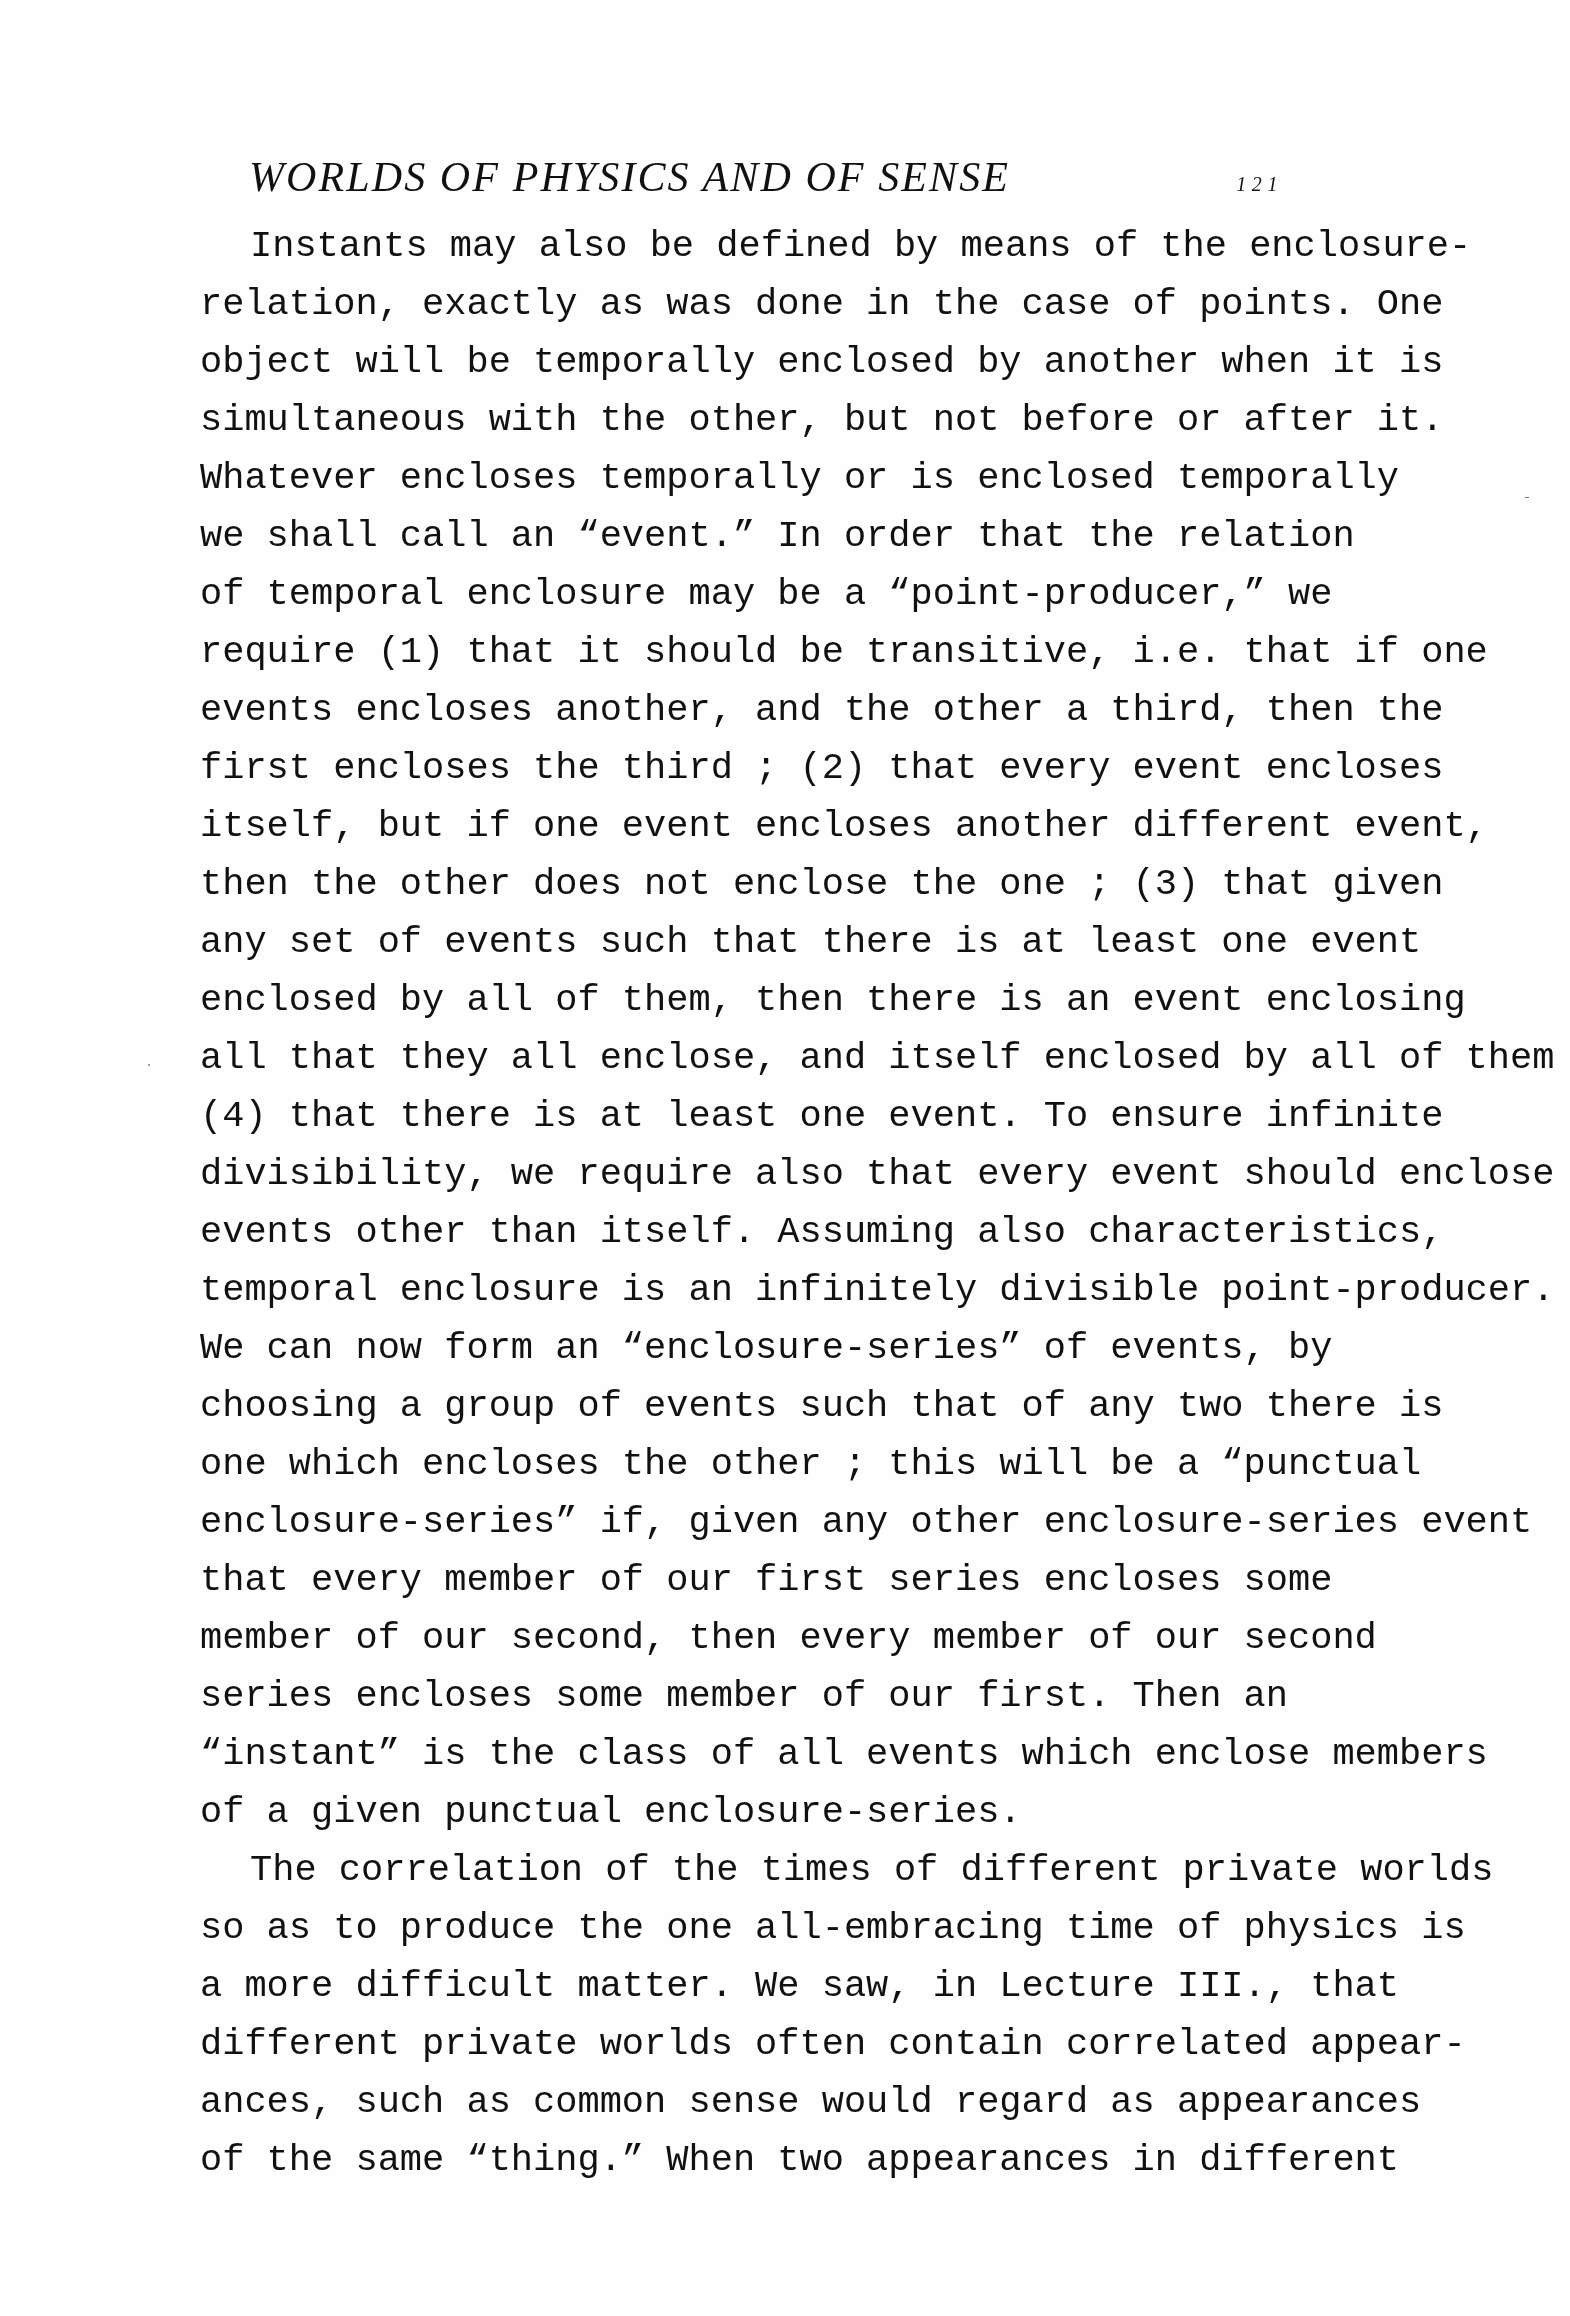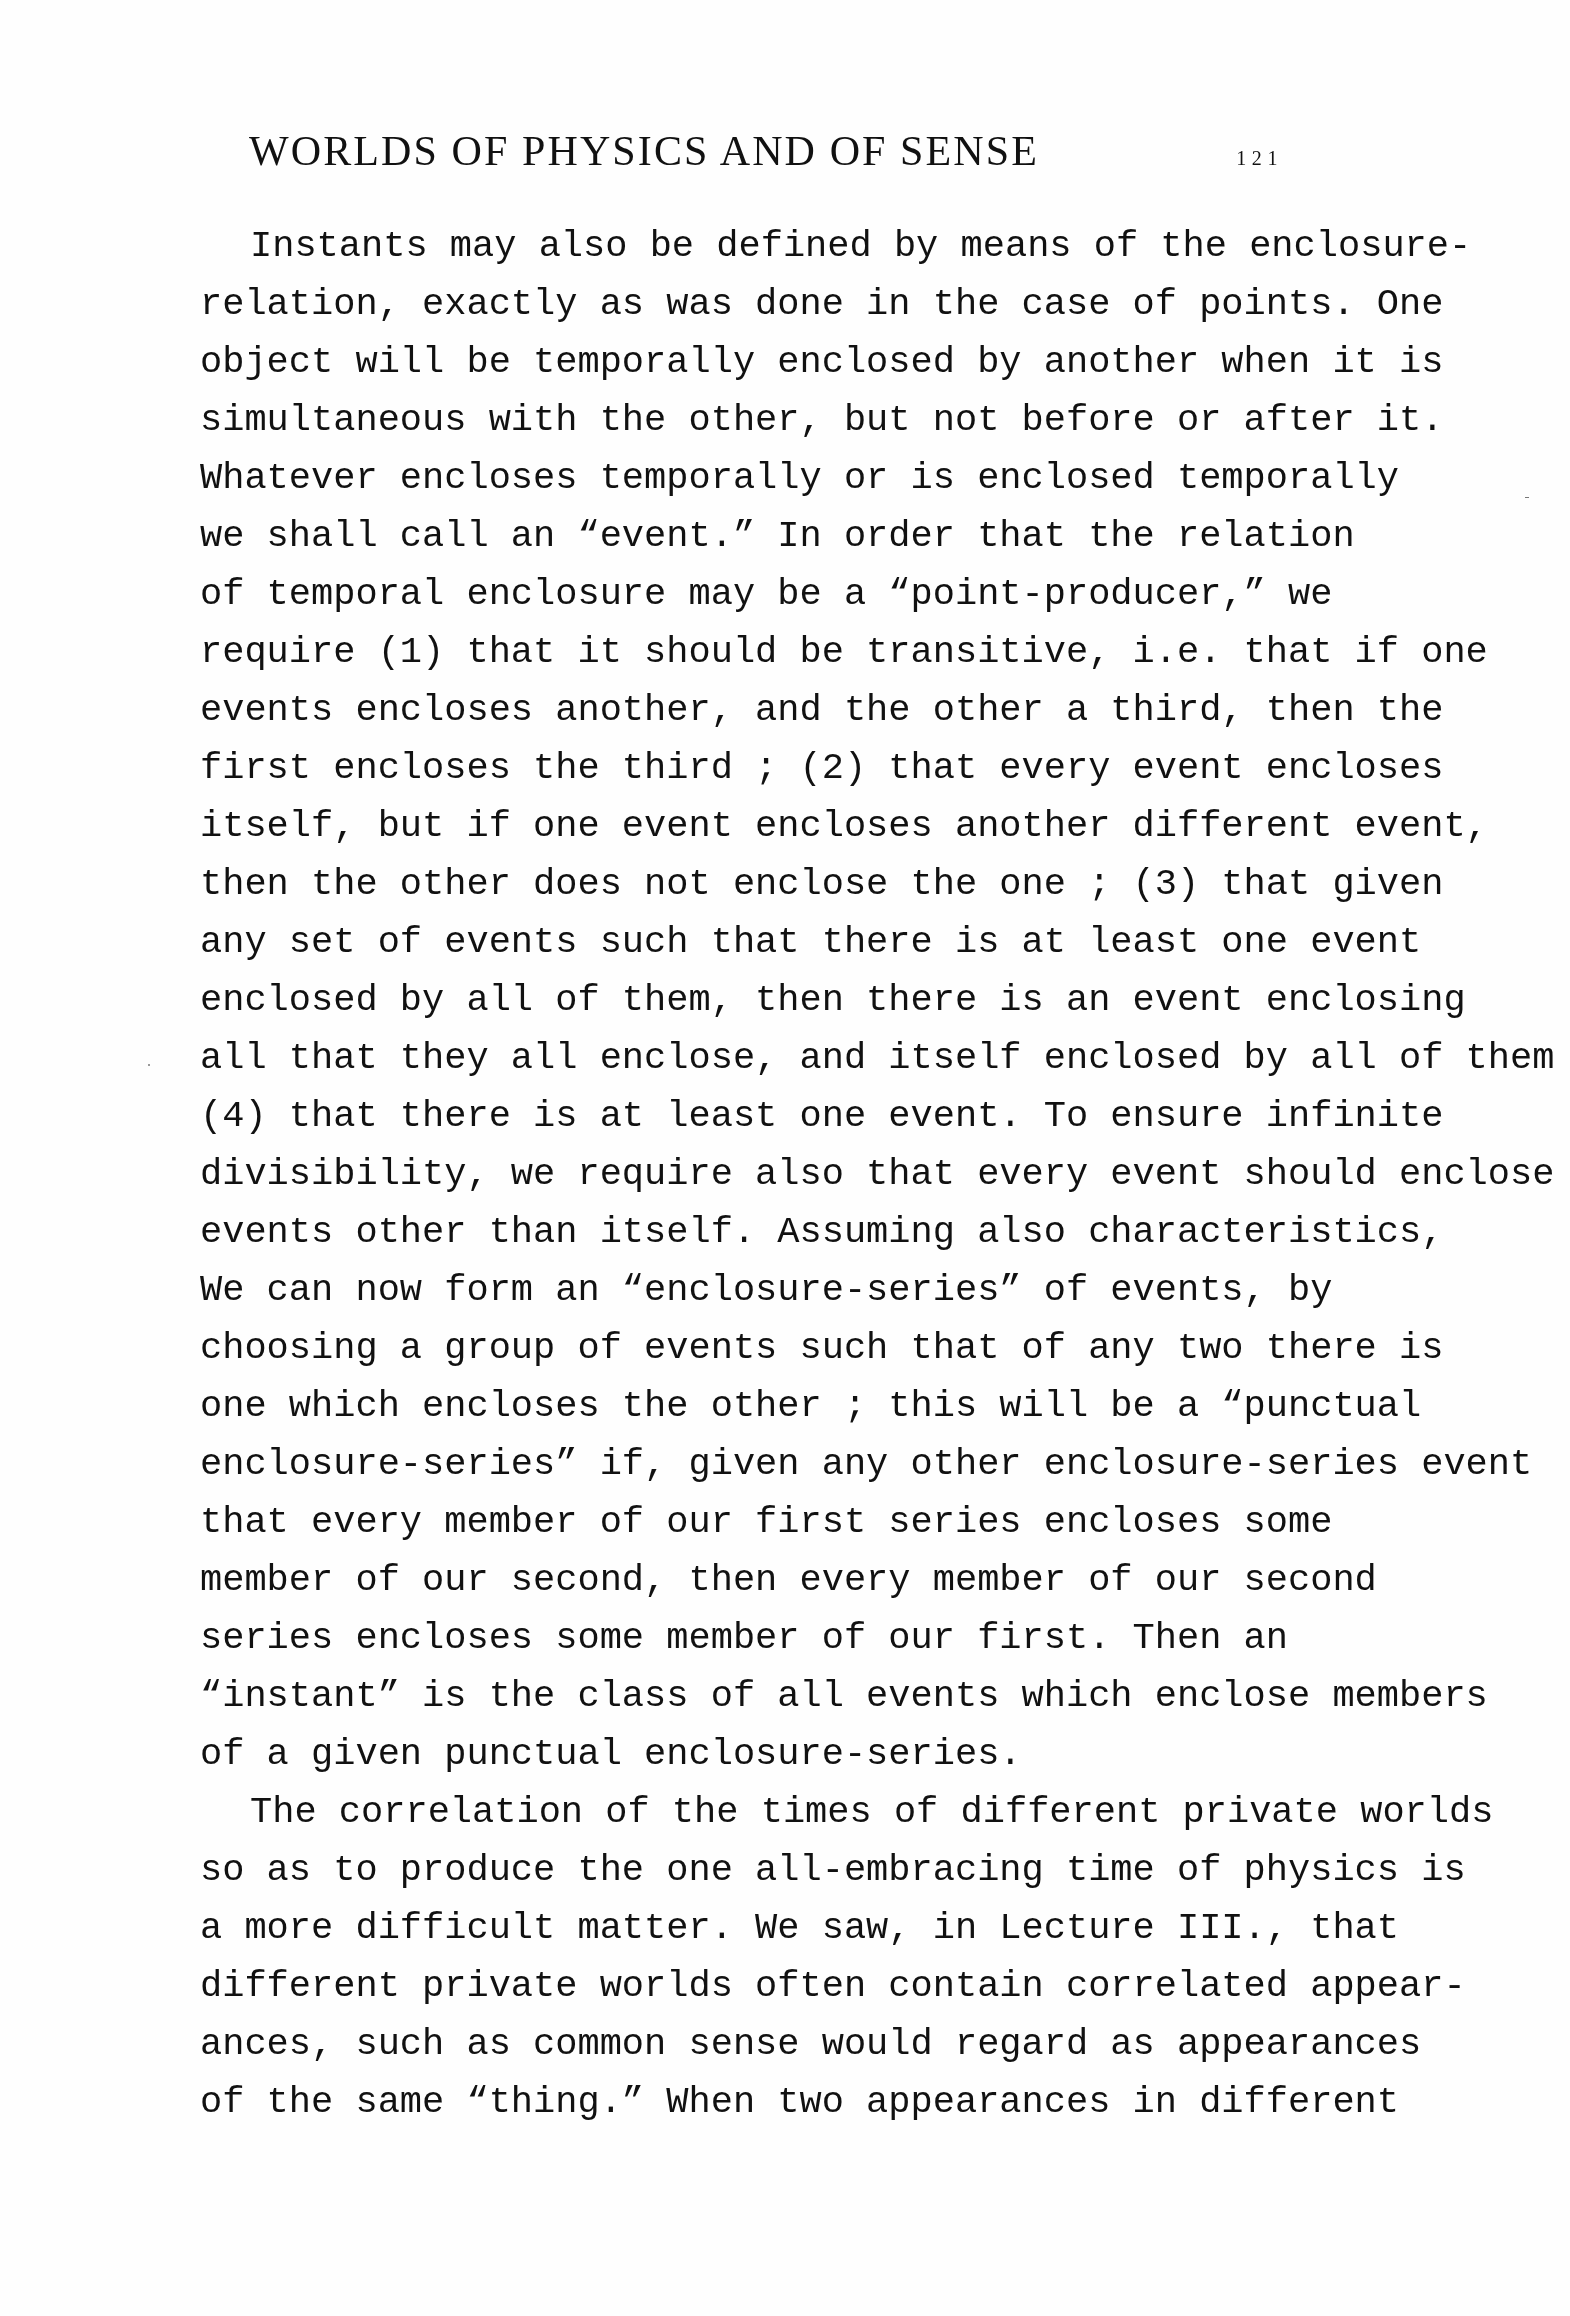--- a/index.html
+++ b/index.html
@@ -1,21 +1,21 @@
 <!DOCTYPE html>
 <html style="font-size:15px"><head>
 <meta charset="utf-8">
 <style>
   html, body { margin: 0; padding: 0; background: #ffffff; }
   body { width: 1570px; height: 2317px; position: relative; overflow: hidden;
          font-family: "Liberation Serif", "DejaVu Serif", serif; color: #111111; }
   .page { position: absolute; left: 0; top: 0; width: 1570px; height: 2317px; background: #fefefe; }
-  .running-head { position: absolute; left: 249px; top: 122px; width: 1034px; height: 58px;
+  .running-head { position: absolute; left: 249px; top: 148px; width: 1034px; height: 58px;
                   display: flex; justify-content: space-between; align-items: baseline;
-                  font-size: 42px; line-height: 58px; letter-spacing: 2.1px; }
+                  font-size: 42px; line-height: 58px; letter-spacing: 2.1px; font-style: italic; }
   .running-head .page-num { font-size: 20px; letter-spacing: 5.6px; }
   .body-text { position: absolute; left: 200px; top: 217px; width: 1087px; font-family: Liberation Mono, monospace; }
   .line { height: 58px; line-height: 58px; font-size: 37px; white-space: nowrap;
           text-align: justify; text-align-last: justify; word-spacing: 0; }
   .line.indent { padding-left: 50px; }
   .line.last { text-align-last: left; }
   .stray-mark { position: absolute; left: 1525px; top: 497px; width: 3.7px; height: 0.9px; background: #777; }
   .stray-dot { position: absolute; left: 148px; top: 1064px; width: 1.9px; height: 1.9px; background: #999; }
 </style>
 </head>
@@ -41,20 +41,21 @@
       <div class="line">events encloses another, and the other a third, then the</div>
       <div class="line">first encloses the third ; (2) that every event encloses</div>
       <div class="line">itself, but if one event encloses another different event,</div>
       <div class="line">then the other does not enclose the one ; (3) that given</div>
       <div class="line">any set of events such that there is at least one event</div>
       <div class="line">enclosed by all of them, then there is an event enclosing</div>
       <div class="line">all that they all enclose, and itself enclosed by all of them ;</div>
       <div class="line">(4) that there is at least one event.  To ensure infinite</div>
       <div class="line">divisibility, we require also that every event should enclose</div>
       <div class="line">events other than itself.  Assuming also characteristics,</div>
+      <div class="line">temporal enclosure is an infinitely divisible point-producer.</div>
       <div class="line">We can now form an “enclosure-series” of events, by</div>
       <div class="line">choosing a group of events such that of any two there is</div>
       <div class="line">one which encloses the other ; this will be a “punctual</div>
       <div class="line">enclosure-series” if, given any other enclosure-series event</div>
       <div class="line">that every member of our first series encloses some</div>
       <div class="line">member of our second, then every member of our second</div>
       <div class="line">series encloses some member of our first.  Then an</div>
       <div class="line">“instant” is the class of all events which enclose members</div>
       <div class="line last">of a given punctual enclosure-series.</div>
     </div>

